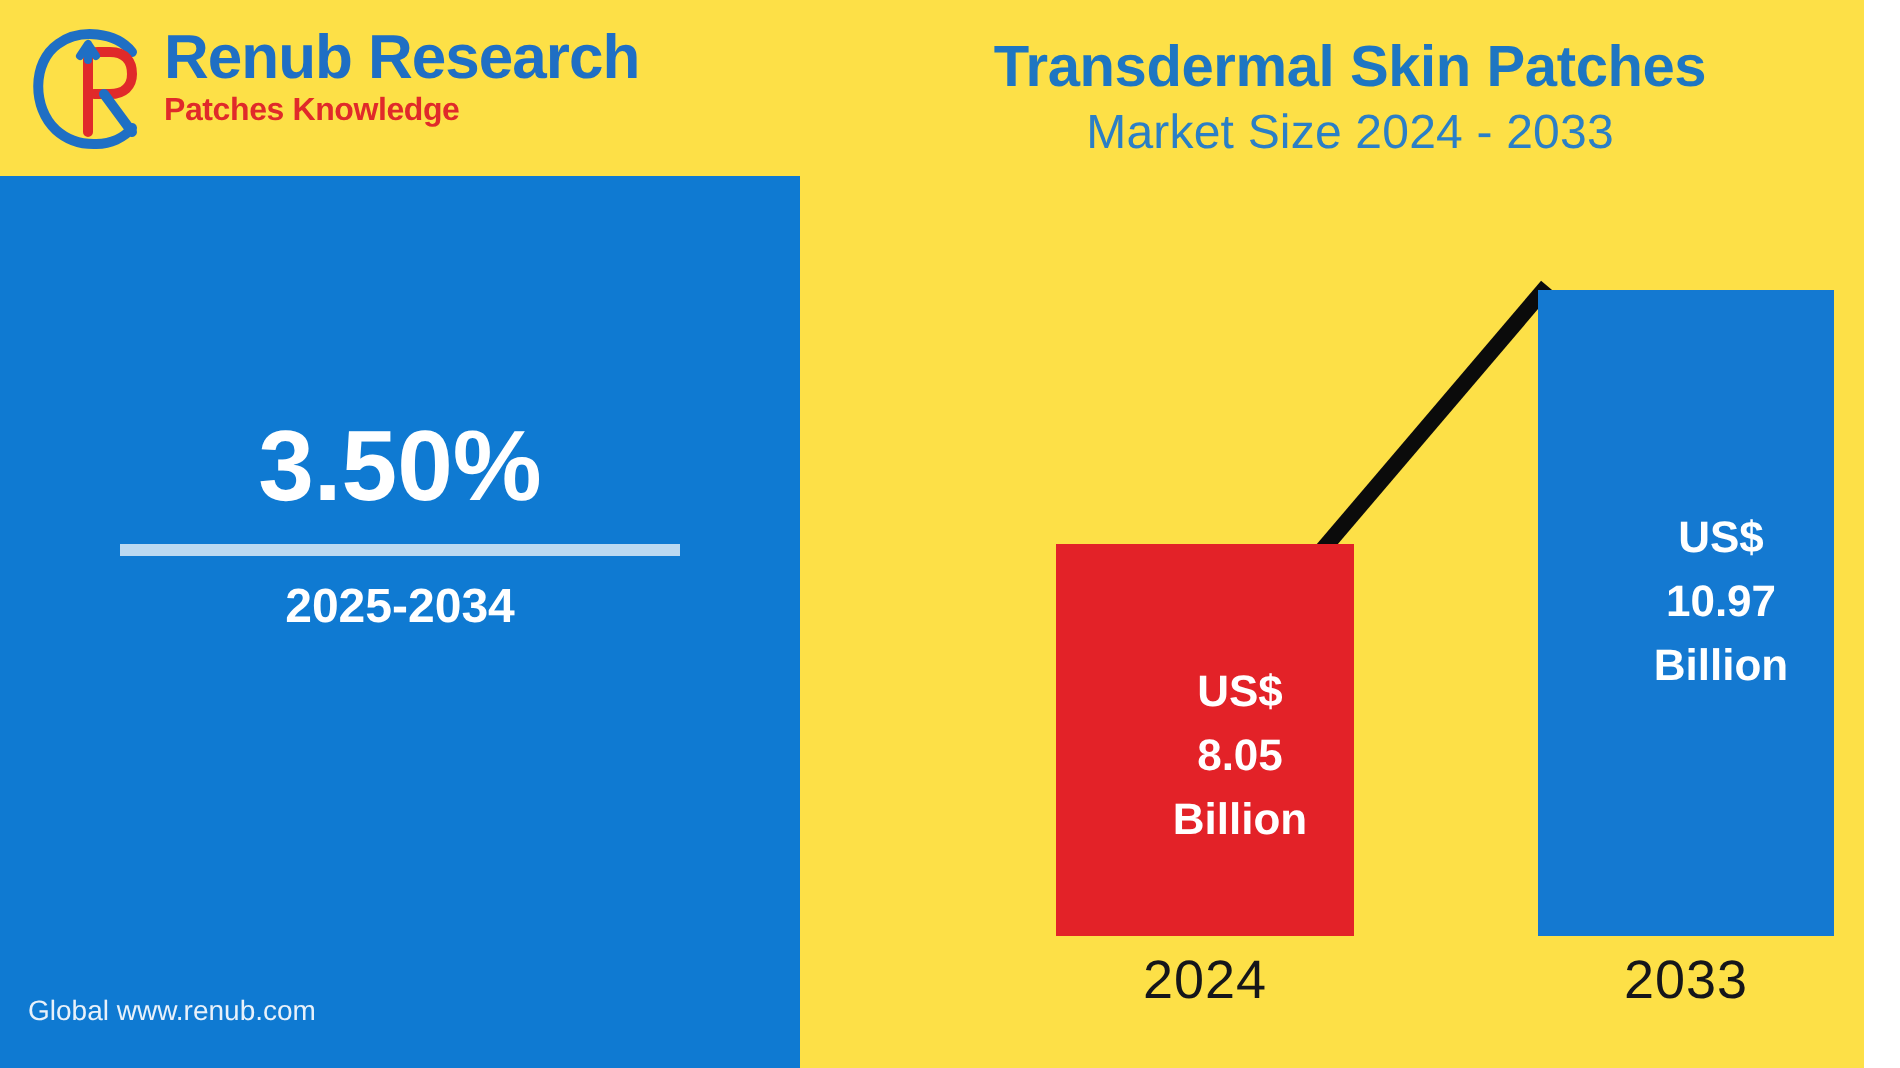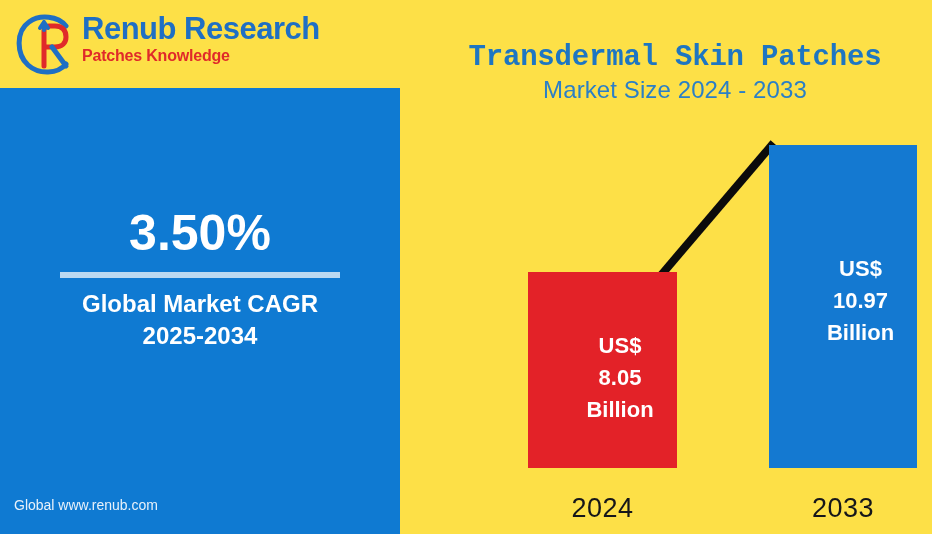--- a/index.html
+++ b/index.html
@@ -59,29 +59,28 @@
   }
 
   
   .title-block {
     position: absolute;
     left: 410px;
     top: 16px;
     width: 530px;
   }
   .main-title {
-    font-family: Liberation Mono, monospace;
+    font-family: Liberation Sans, sans-serif;
     font-weight: bold;
     font-size: 29px;
     line-height: 37px;
     color: #1E76C2;
     text-align: center;
     letter-spacing: -0.2px;
     white-space: nowrap;
-    margin-top: 23px;
   }
   .sub-title {
     font-family: "Liberation Sans", sans-serif;
     font-weight: normal;
     font-size: 24px;
     line-height: 28px;
     color: #2B7FC6;
     text-align: center;
     letter-spacing: 0.1px;
     white-space: nowrap;
@@ -188,21 +187,21 @@
     left: 0;
     top: 0;
     width: 550px;
     height: 446px;
     pointer-events: none;
   }
 
   .year-axis {
     position: absolute;
     left: 0;
-    top: 403px;
+    top: 385px;
     width: 550px;
     height: 40px;
   }
   .year-tick {
     position: absolute;
     font-family: "Liberation Sans", sans-serif;
     font-weight: normal;
     font-size: 27px;
     line-height: 34px;
     color: #15161A;
@@ -234,21 +233,20 @@
 
   <div class="title-block">
     <div class="main-title">Transdermal Skin Patches</div>
     <div class="sub-title">Market Size 2024 - 2033</div>
   </div>
 
   <div class="cagr-panel">
     <div class="cagr-inner">
       <div class="cagr-value">3.50%</div>
       <div class="cagr-rule"></div>
-      <div class="cagr-label-1">Global Market CAGR</div>
       <div class="cagr-label-2">2025-2034</div>
     </div>
     <div class="source-text">Global  www.renub.com</div>
   </div>
 
   <div class="chart-area">
 
     <svg class="trend-line" viewBox="0 0 550 446" xmlns="http://www.w3.org/2000/svg">
       <line x1="262" y1="186" x2="371" y2="58" stroke="#0B0B0B" stroke-width="8" stroke-linecap="square"></line>
     </svg>

